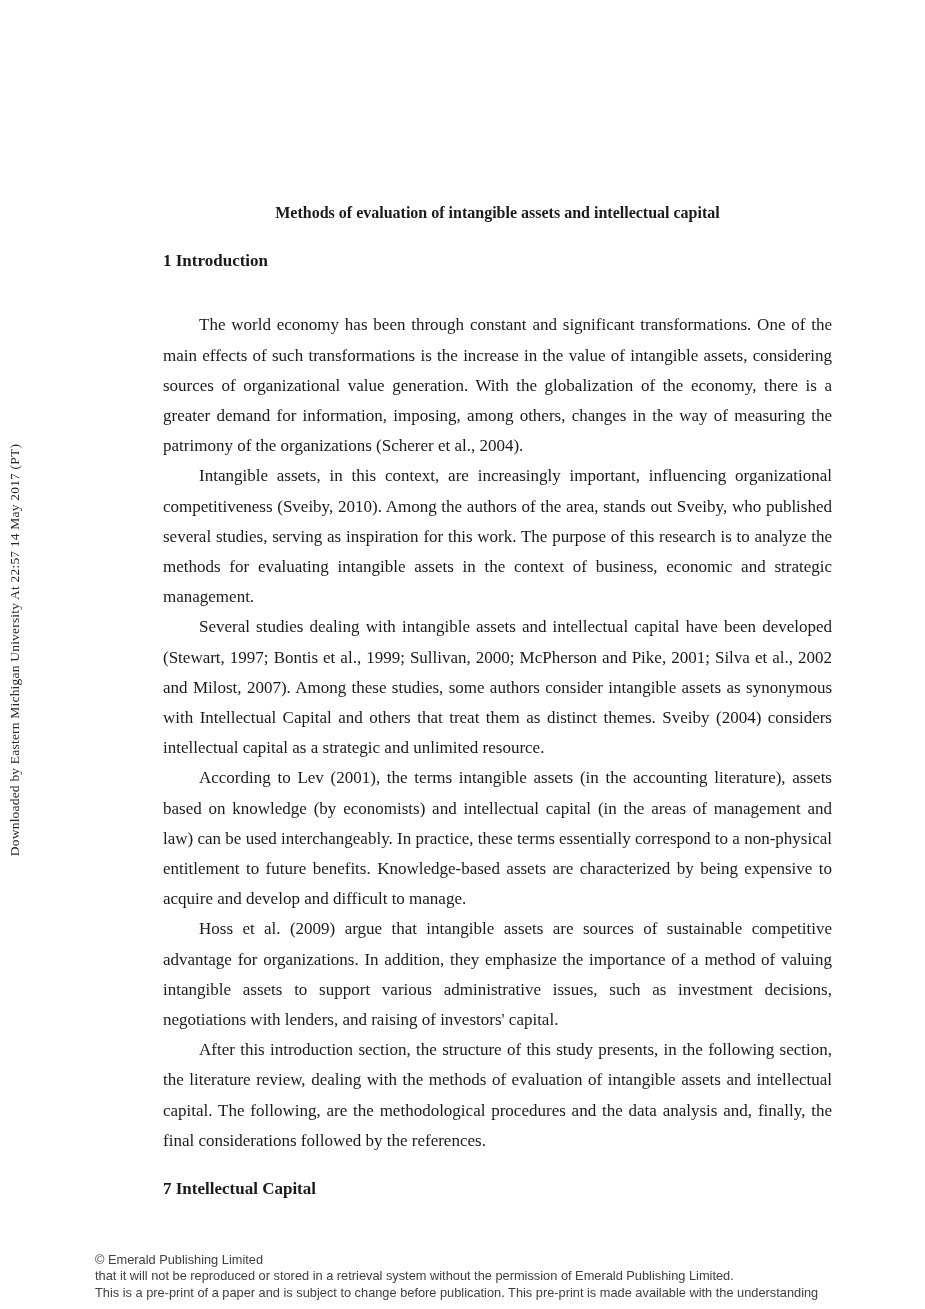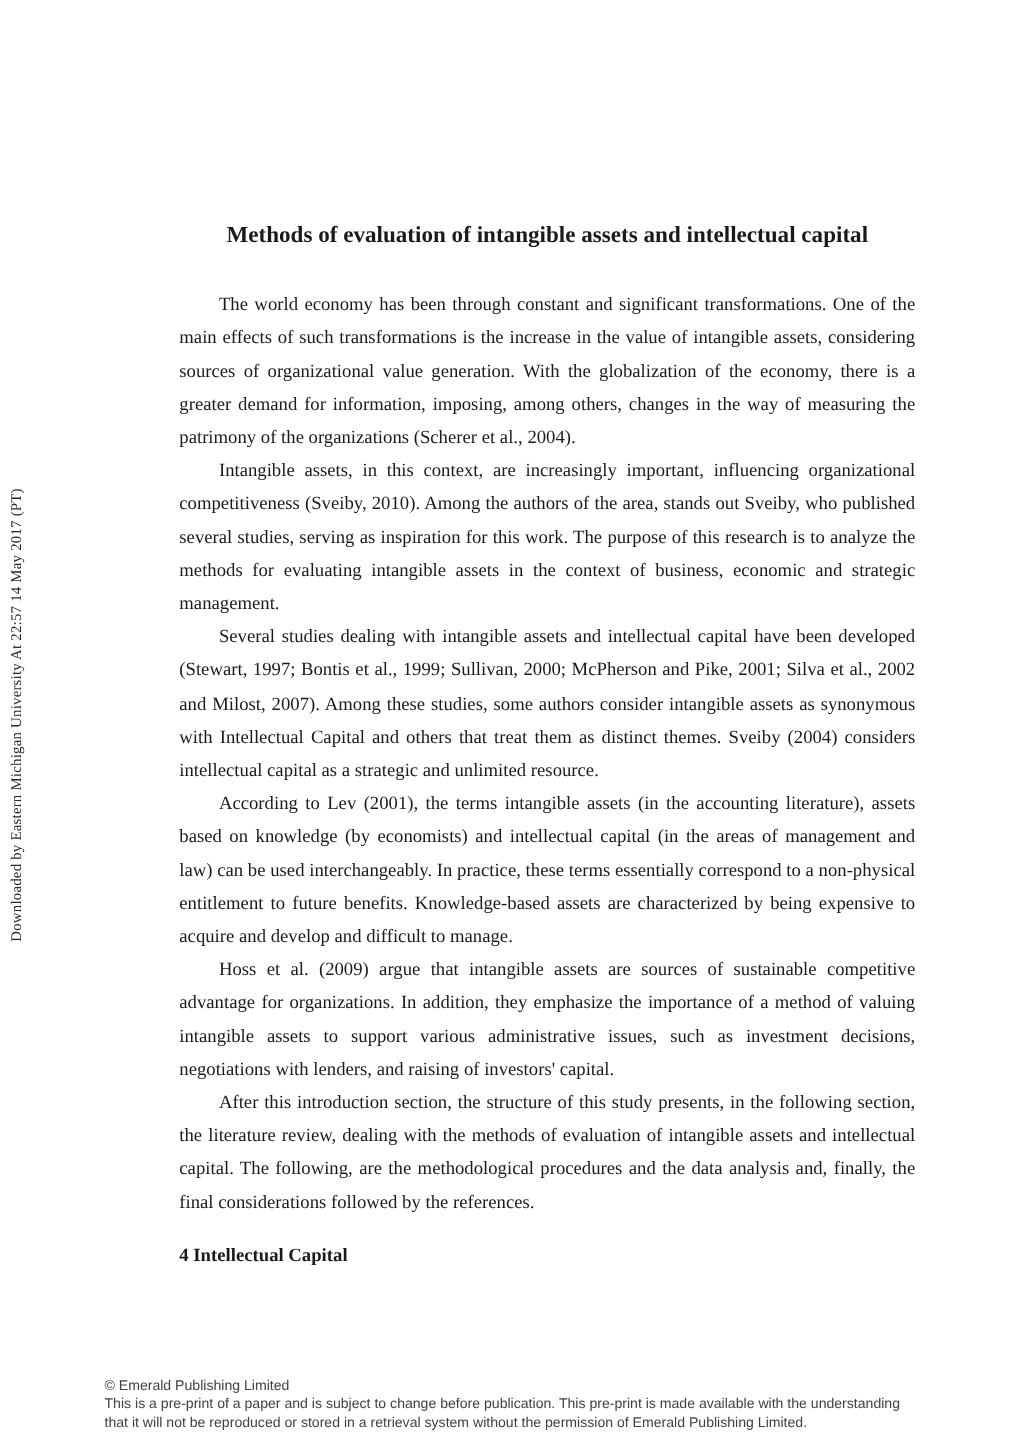--- a/index.html
+++ b/index.html
@@ -33,21 +33,21 @@
     position: absolute;
     left: 163px;
     top: 0;
     width: 669px;
     font-size: 17px;
     line-height: 30.2px;
     text-align: justify;
   }
   .doc-title {
     margin: 198px 0 0 0;
-    font-size: 21px;
+    font-size: 16px;
     font-weight: bold;
     text-align: center;
     line-height: 30.2px;
   }
   .section-heading {
     margin: 18px 0 0 0;
     font-size: 17px;
     font-weight: bold;
     text-align: left;
     line-height: 30.2px;
@@ -80,36 +80,37 @@
 <body>
 
 <div class="page">
 
   <div class="watermark">Downloaded by Eastern Michigan University At 22:57 14 May 2017 (PT)</div>
 
   <div class="content">
 
     <h1 class="doc-title">Methods of evaluation of intangible assets and intellectual capital</h1>
 
+    <h2 class="section-heading first">1 Introduction</h2>
 
     <p class="body-para first">The world economy has been through constant and significant transformations. One of the main effects of such transformations is the increase in the value of intangible assets, considering sources of organizational value generation. With the globalization of the economy, there is a greater demand for information, imposing, among others, changes in the way of measuring the patrimony of the organizations (Scherer et al., 2004).</p>
 
     <p class="body-para">Intangible assets, in this context, are increasingly important, influencing organizational competitiveness (Sveiby, 2010). Among the authors of the area, stands out Sveiby, who published several studies, serving as inspiration for this work. The purpose of this research is to analyze the methods for evaluating intangible assets in the context of business, economic and strategic management.</p>
 
     <p class="body-para">Several studies dealing with intangible assets and intellectual capital have been developed (Stewart, 1997; Bontis et al., 1999; Sullivan, 2000; McPherson and Pike, 2001; Silva et al., 2002 and Milost, 2007). Among these studies, some authors consider intangible assets as synonymous with Intellectual Capital and others that treat them as distinct themes. Sveiby (2004) considers intellectual capital as a strategic and unlimited resource.</p>
 
     <p class="body-para">According to Lev (2001), the terms intangible assets (in the accounting literature), assets based on knowledge (by economists) and intellectual capital (in the areas of management and law) can be used interchangeably. In practice, these terms essentially correspond to a non-physical entitlement to future benefits. Knowledge-based assets are characterized by being expensive to acquire and develop and difficult to manage.</p>
 
     <p class="body-para">Hoss et al. (2009) argue that intangible assets are sources of sustainable competitive advantage for organizations. In addition, they emphasize the importance of a method of valuing intangible assets to support various administrative issues, such as investment decisions, negotiations with lenders, and raising of investors' capital.</p>
 
     <p class="body-para">After this introduction section, the structure of this study presents, in the following section, the literature review, dealing with the methods of evaluation of intangible assets and intellectual capital. The following, are the methodological procedures and the data analysis and, finally, the final considerations followed by the references.</p>
 
-    <h2 class="section-heading">4 Intellectual Capital</h2>
+    <h2 class="section-heading">7 Intellectual Capital</h2>
 
   </div>
 
   <div class="footer">
     <div class="line">© Emerald Publishing Limited</div>
+    <div class="line">that it will not be reproduced or stored in a retrieval system without the permission of Emerald Publishing Limited.</div>
     <div class="line">This is a pre-print of a paper and is subject to change before publication. This pre-print is made available with the understanding</div>
-    <div class="line">that it will not be reproduced or stored in a retrieval system without the permission of Emerald Publishing Limited.</div>
   </div>
 
 </div>
 
 </body></html>

